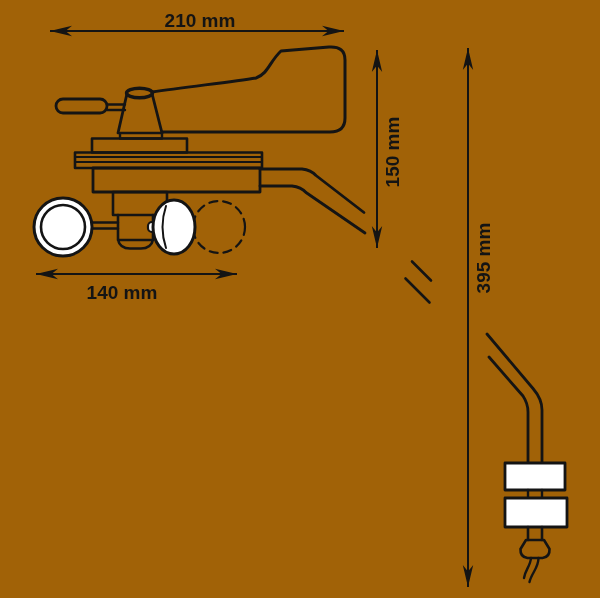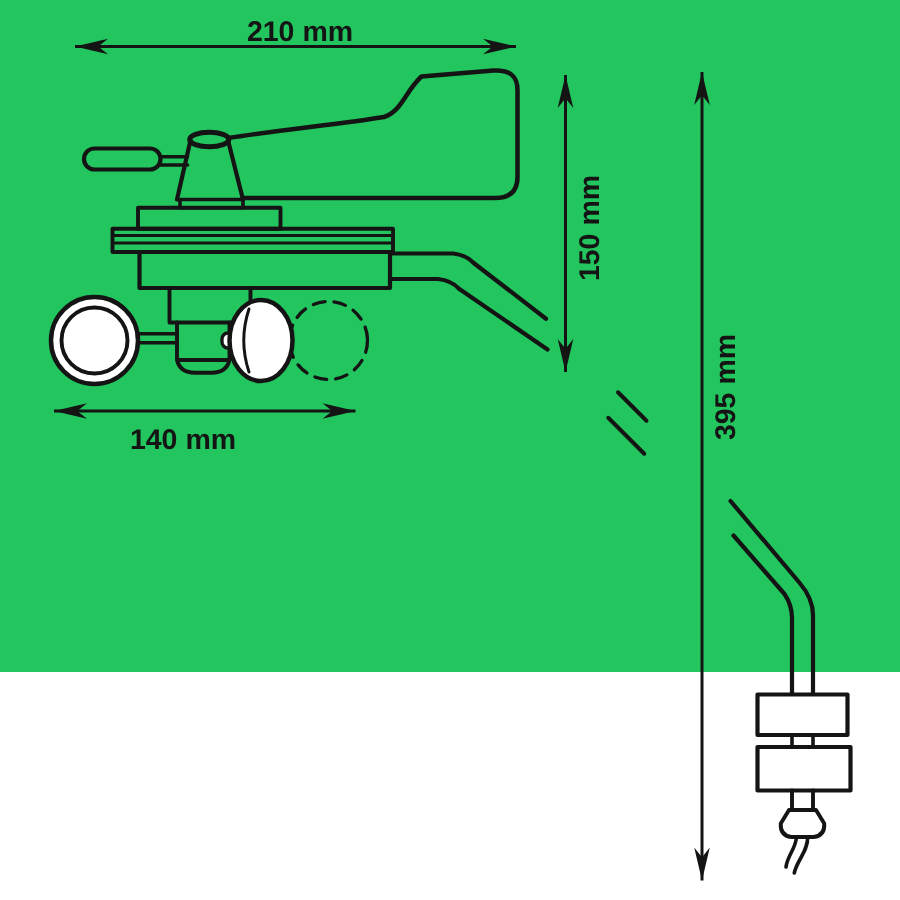--- a/index.html
+++ b/index.html
@@ -1,16 +1,16 @@
 <!DOCTYPE html>
 <html><head>
 <meta charset="utf-8">
 <style>
   html,body{margin:0;padding:0;background:#ffffff;width:600px;height:600px;overflow:hidden;}
-  .canvas-wrap{width:600px;height:448px;background:#22c55e;position:relative;}
+  .canvas-wrap{width:600px;height:598px;background:#a16207;position:relative;}
   svg{display:block;}
   .dim-label{
     font-family:"Liberation Sans","DejaVu Sans",sans-serif;
     font-weight:bold;
     font-size:19px;
     fill:#141414;
   }
 </style>
 </head>
 <body>

